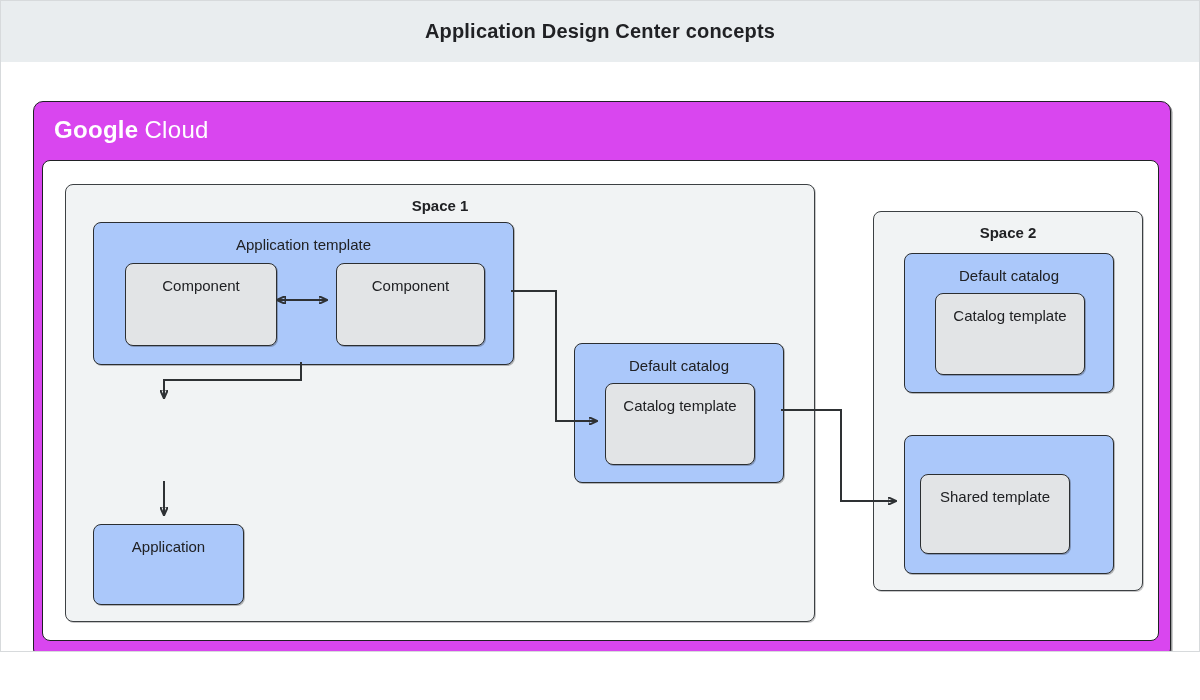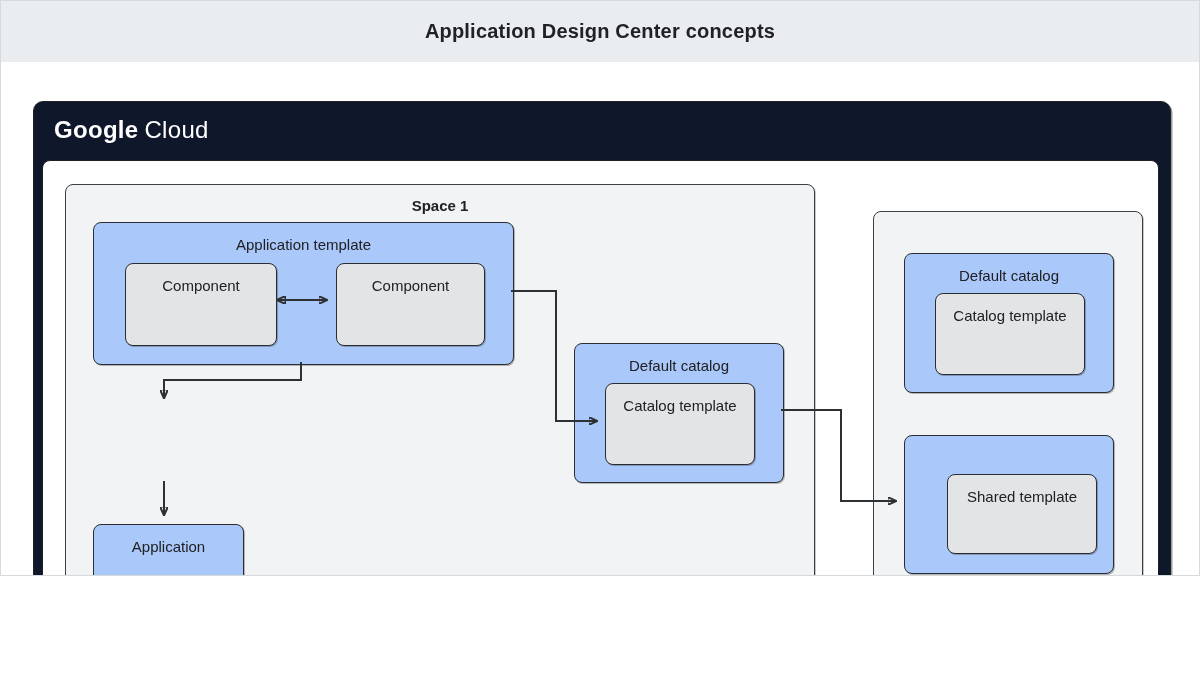--- a/index.html
+++ b/index.html
@@ -1,27 +1,27 @@
 <!DOCTYPE html>
 <html><head>
 <meta charset="utf-8">
 <style>
   * { margin:0; padding:0; box-sizing:border-box; }
   html,body { width:1200px; height:700px; background:#fff; font-family:"Liberation Sans", sans-serif; }
-  .page { position:relative; width:1200px; height:576px; background:#ffffff; border:1px solid #d7dadc; overflow:hidden; }
+  .page { position:relative; width:1200px; height:652px; background:#ffffff; border:1px solid #d7dadc; overflow:hidden; }
 
   .title-bar {
     position:absolute; left:0; top:0; width:100%; height:61px;
     background:#e9edef; display:flex; align-items:center; justify-content:center;
   }
   .title-bar h1 { font-size:20px; font-weight:700; color:#202124; letter-spacing:.2px; }
 
   .gc-frame {
     position:absolute; left:32px; top:100px; width:1138px; height:558px;
-    background:#0f172a; border:1.5px solid #202124; border-radius:10px;
+    background:#d946ef; border:1.5px solid #202124; border-radius:10px;
     box-shadow:1.5px 1.5px 0 rgba(32,33,36,.45);
   }
   .gc-logo {
     position:absolute; left:20px; top:12px; color:#ffffff; font-size:24px; line-height:32px;
     letter-spacing:.3px; white-space:nowrap;
   }
   .gc-logo .g { font-weight:700; }
   .gc-logo .c { font-weight:400; margin-left:6px; }
 
   .canvas {
@@ -58,21 +58,21 @@
   #component-2    { left:242px; top:40px;  width:149px; height:83px; }
   #app-draft      { left:27px;  top:219px; width:151px; height:79px; }
   #application    { left:27px;  top:339px; width:151px; height:81px; }
   #default-catalog-s1 { left:508px; top:158px; width:210px; height:140px; }
   #catalog-template-s1 { left:30px; top:39px; width:150px; height:82px; } 
 
   
   #default-catalog-s2 { left:30px; top:41px;  width:210px; height:140px; }
   #catalog-template-s2 { left:30px; top:39px; width:150px; height:82px; } 
   #shared-catalog     { left:30px; top:223px; width:210px; height:139px; }
-  #shared-template    { left:42px; top:38px;  width:150px; height:80px; } 
+  #shared-template    { left:15px; top:38px;  width:150px; height:80px; } 
 
   .arrow-layer { position:absolute; left:0; top:0; width:1200px; height:700px; pointer-events:none; }
   .arrow-layer path, .arrow-layer line { stroke:#2e3134; stroke-width:2; fill:none; }
 </style>
 </head>
 <body>
 
 <div class="page">
 
   <div class="title-bar">
@@ -106,20 +106,21 @@
 
         <div class="node node-blue" id="default-catalog-s1">
           <div class="node-label">Default catalog</div>
           <div class="node node-gray" id="catalog-template-s1">
             <div class="node-label">Catalog template</div>
           </div>
         </div>
       </div>
 
       <div class="space" id="space2">
+        <div class="space-label">Space 2</div>
 
         <div class="node node-blue" id="default-catalog-s2">
           <div class="node-label">Default catalog</div>
           <div class="node node-gray" id="catalog-template-s2">
             <div class="node-label">Catalog template</div>
           </div>
         </div>
 
         <div class="node node-blue" id="shared-catalog">
           <div class="node node-gray" id="shared-template">

